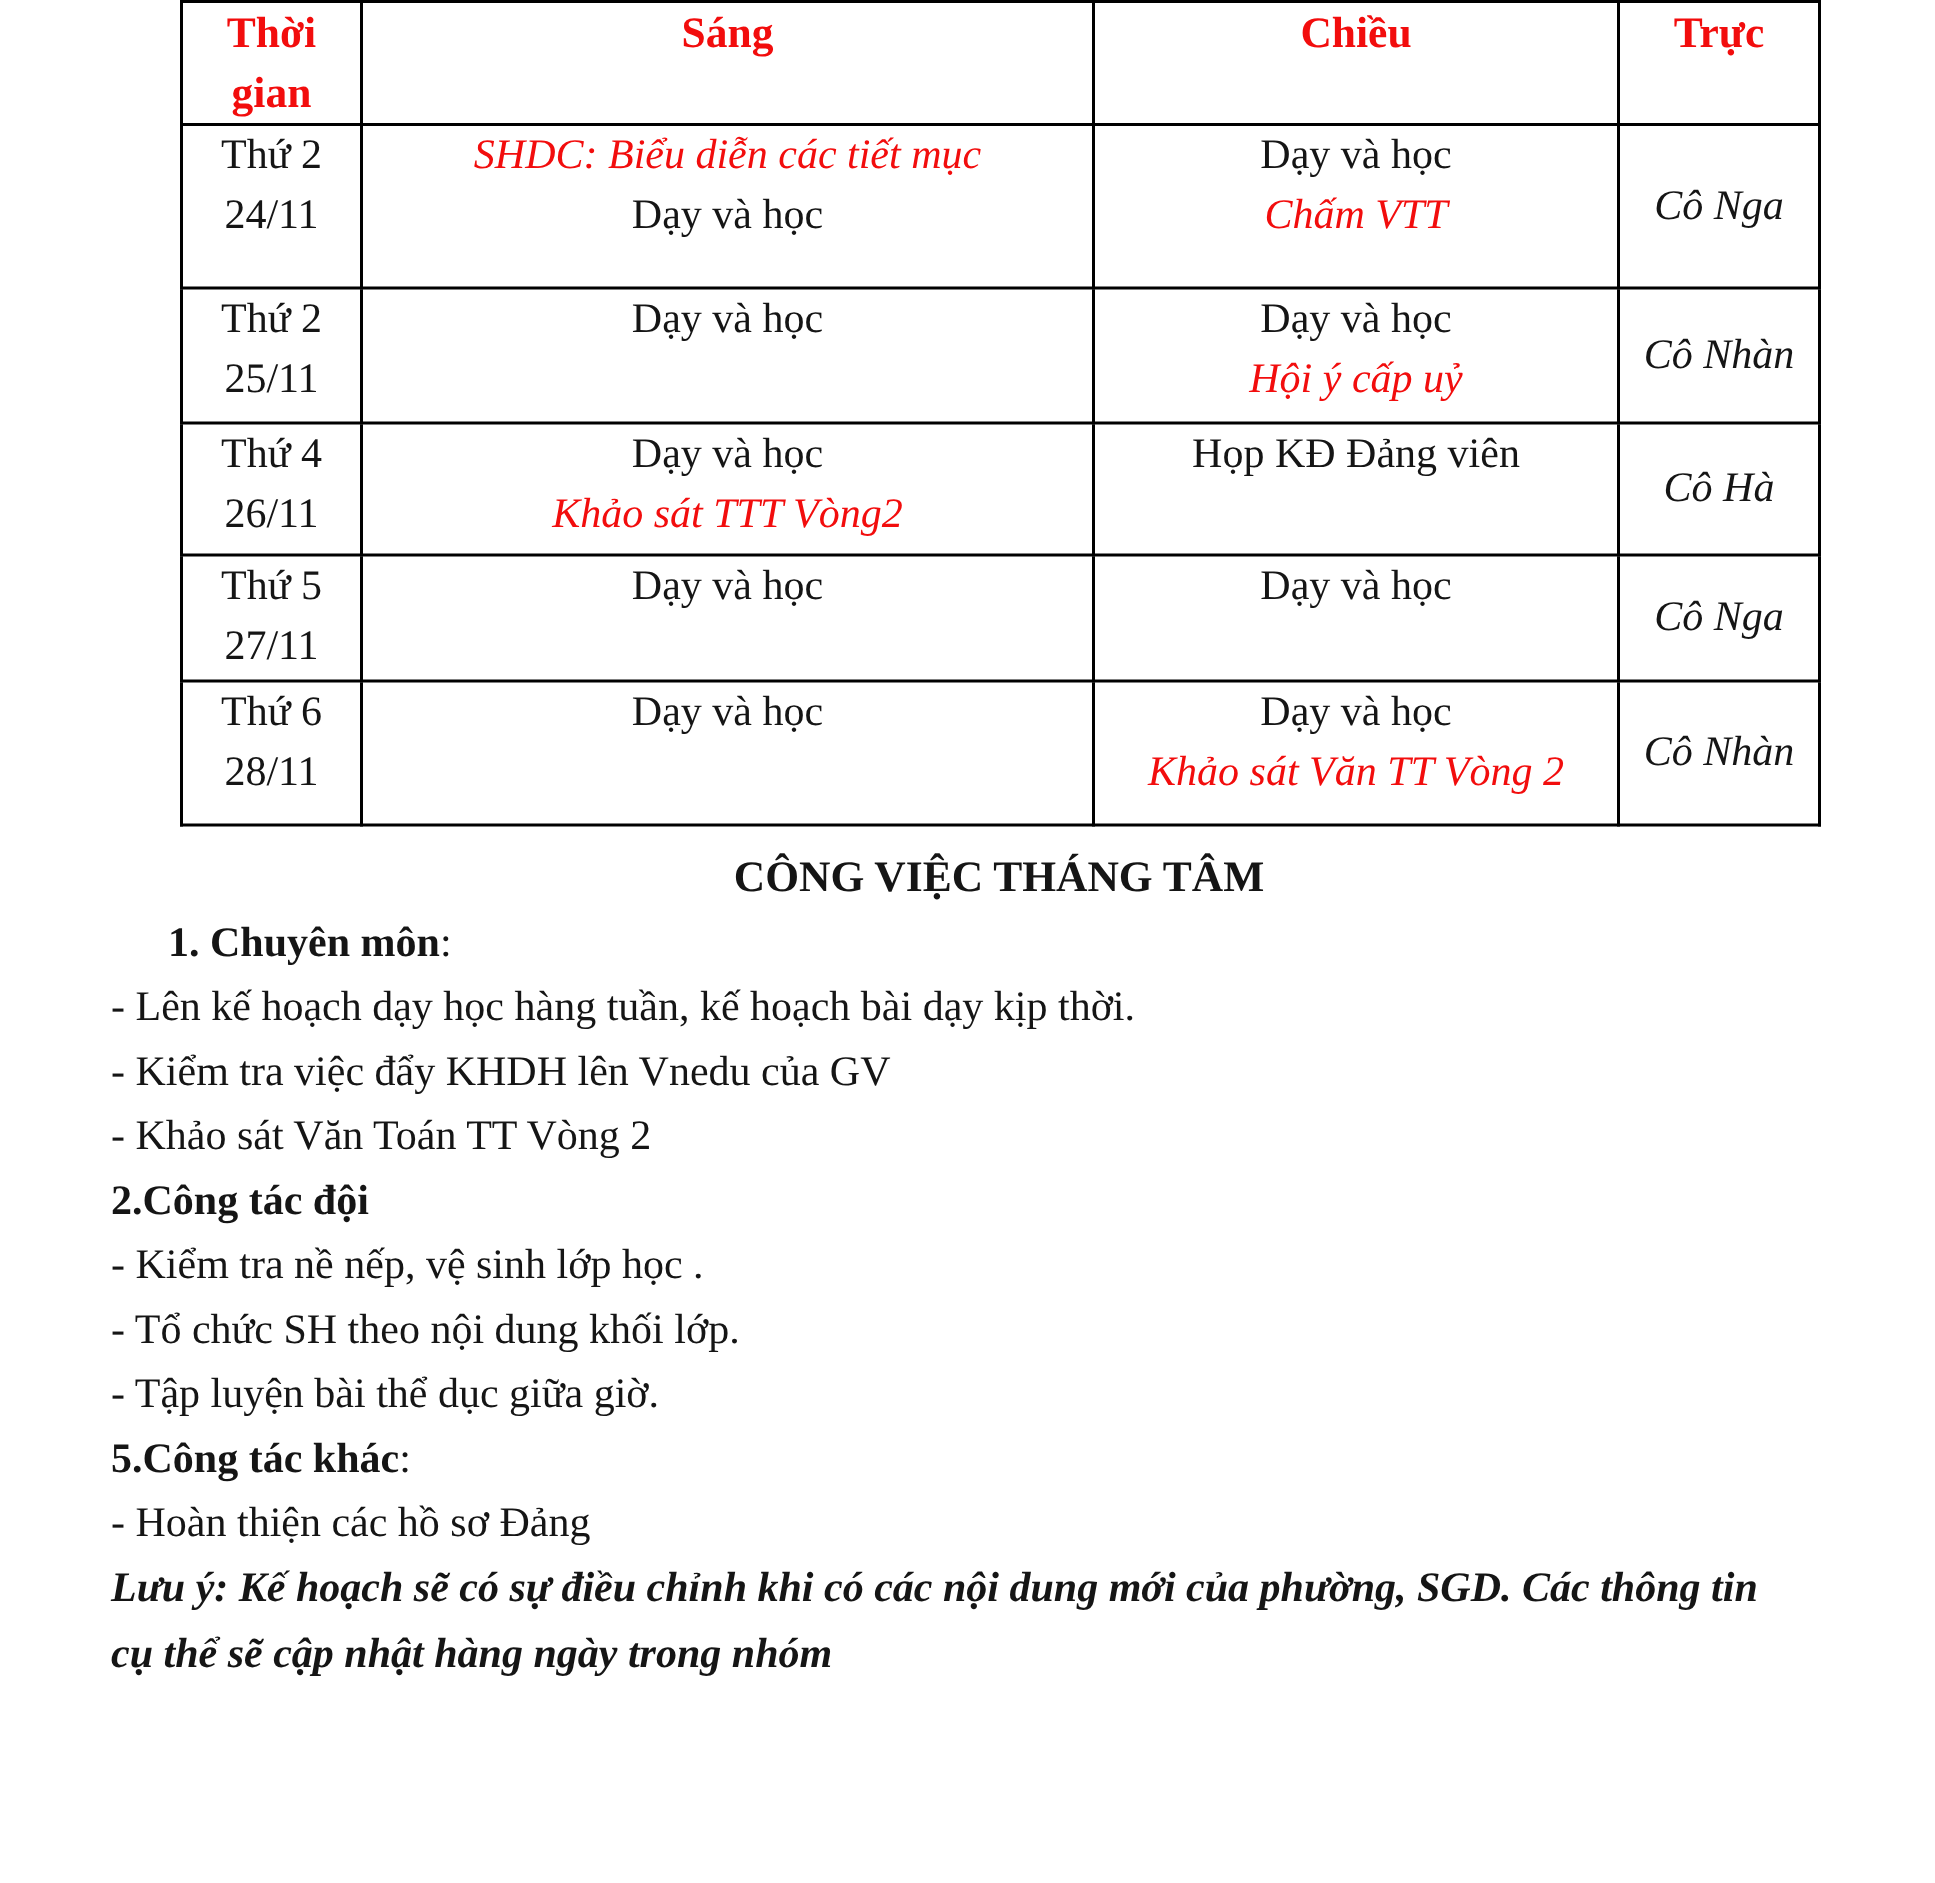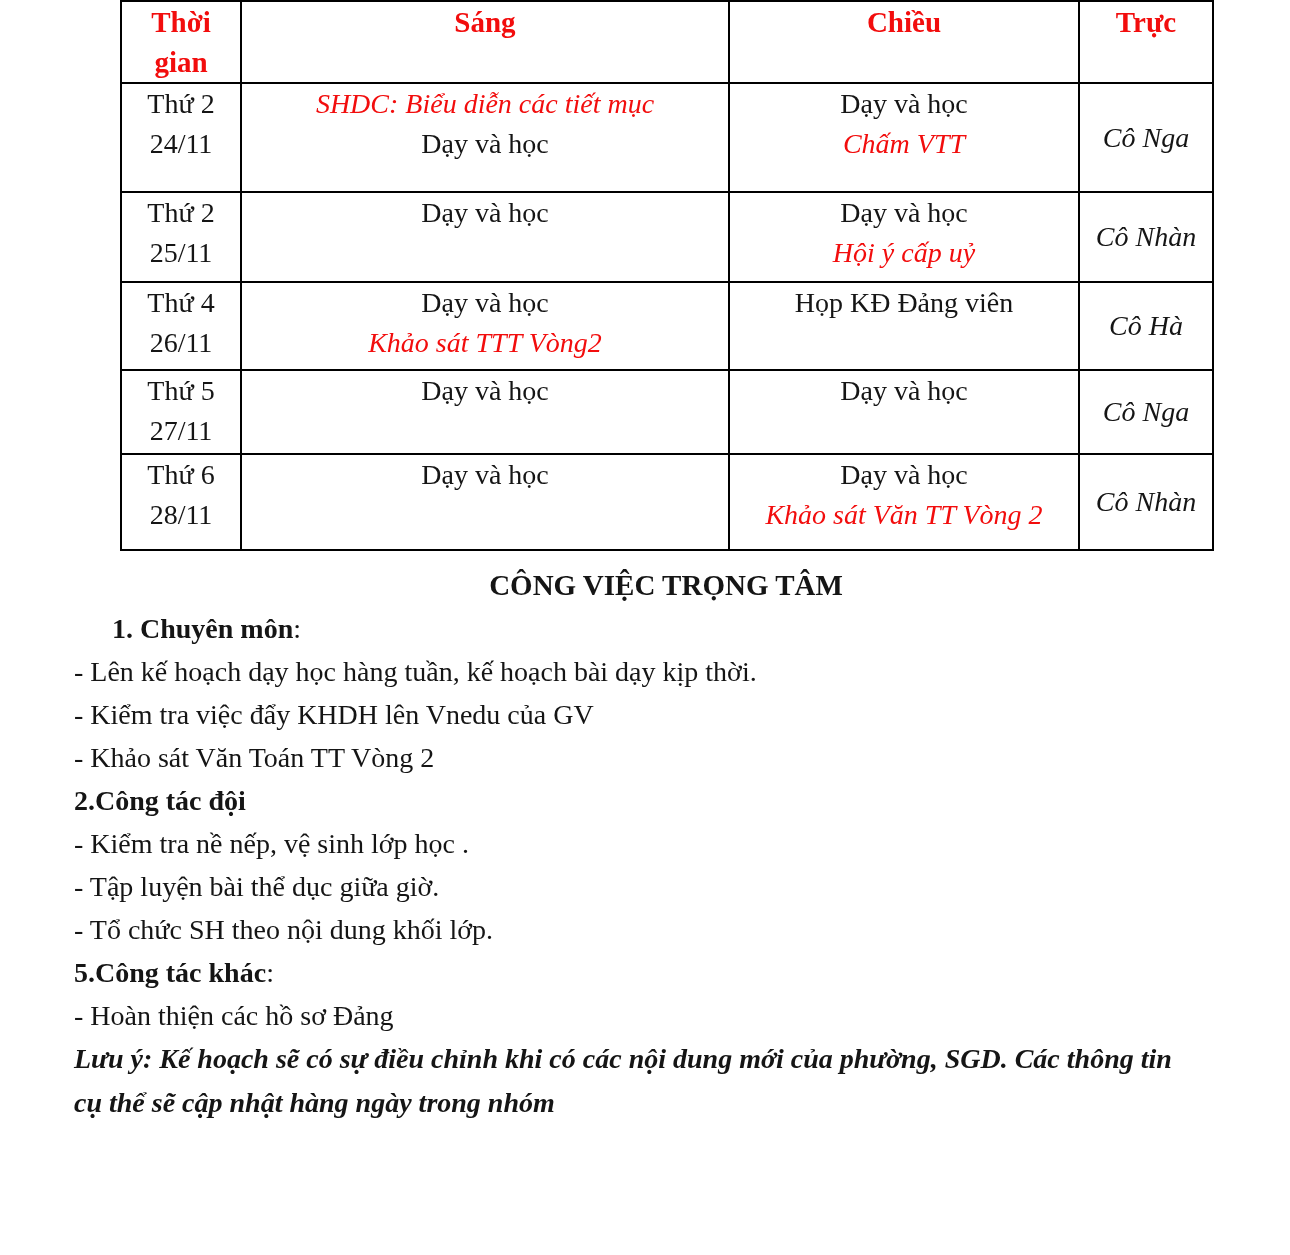--- a/index.html
+++ b/index.html
@@ -168,35 +168,35 @@
           </td>
           <td class="session-cell">
             <div class="event-line">Dạy và học</div>
             <div class="event-line red-italic">Khảo sát Văn TT Vòng 2</div>
           </td>
           <td class="duty-cell">Cô Nhàn</td>
         </tr>
       </tbody>
   </table>
 
-  <div class="tasks-heading">CÔNG VIỆC TRỌNG TÂM</div>
+  <div class="tasks-heading">CÔNG VIỆC THÁNG TÂM</div>
 
   <div class="tasks-body">
     <div id="sections">
         <div class="task-section">
           <div class="section-title indented"><span class="bold">1. Chuyên môn</span><span>:</span></div>
           <div class="task-item">- Lên kế hoạch dạy học hàng tuần, kế hoạch bài dạy kịp thời.</div>
           <div class="task-item">- Kiểm tra việc đẩy KHDH lên Vnedu của GV</div>
           <div class="task-item">- Khảo sát Văn Toán TT Vòng 2</div>
         </div>
         <div class="task-section">
           <div class="section-title"><span class="bold">2.Công tác đội</span></div>
           <div class="task-item">- Kiểm tra nề nếp, vệ sinh lớp học .</div>
+          <div class="task-item">- Tổ chức SH theo nội dung khối lớp.</div>
           <div class="task-item">- Tập luyện bài thể dục giữa giờ.</div>
-          <div class="task-item">- Tổ chức SH theo nội dung khối lớp.</div>
         </div>
         <div class="task-section">
           <div class="section-title"><span class="bold">5.Công tác khác</span><span>:</span></div>
           <div class="task-item">- Hoàn thiện các hồ sơ Đảng</div>
         </div>
       </div>
     <p class="note">Lưu ý: Kế hoạch sẽ có sự điều chỉnh khi có các nội dung mới của phường, SGD. Các thông tin cụ thể sẽ cập nhật hàng ngày trong nhóm</p>
   </div>
 
 </div>

